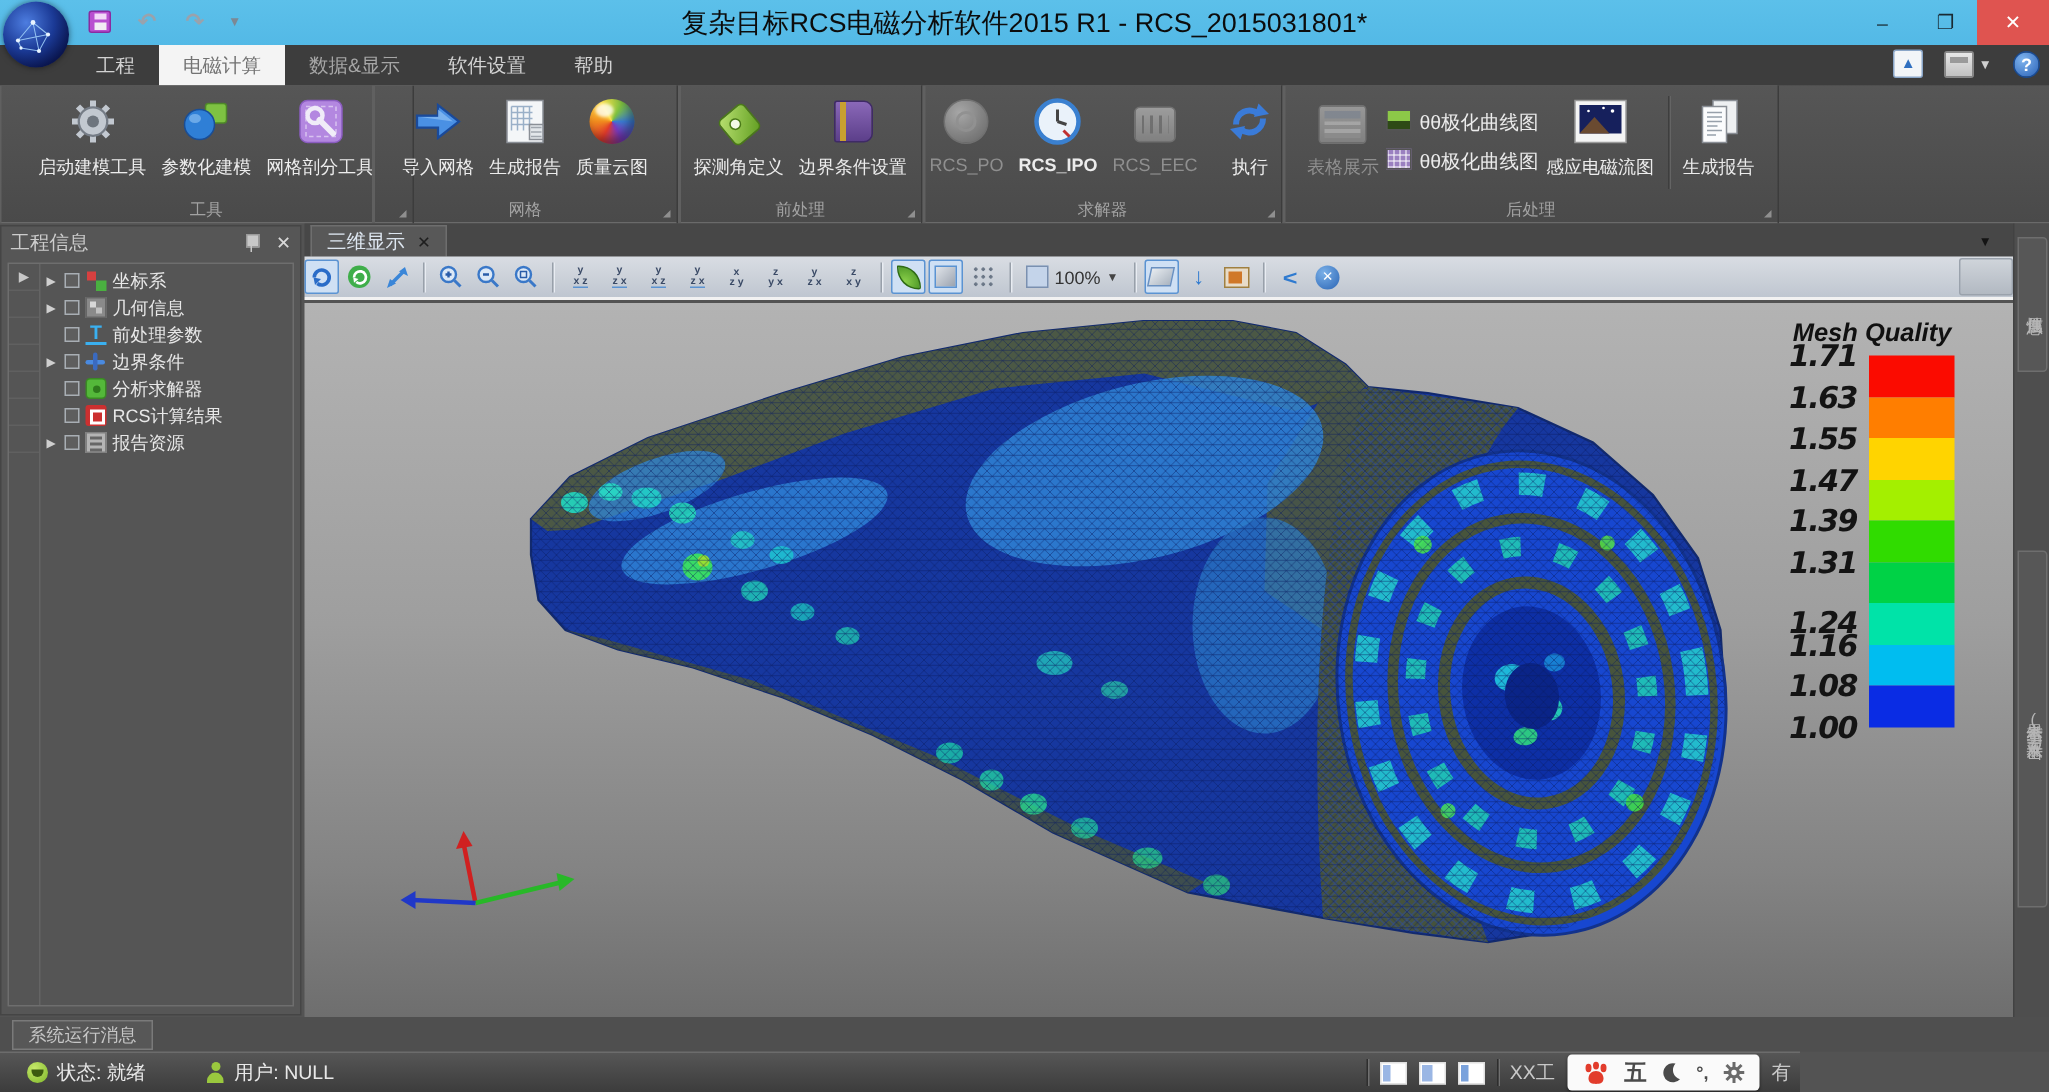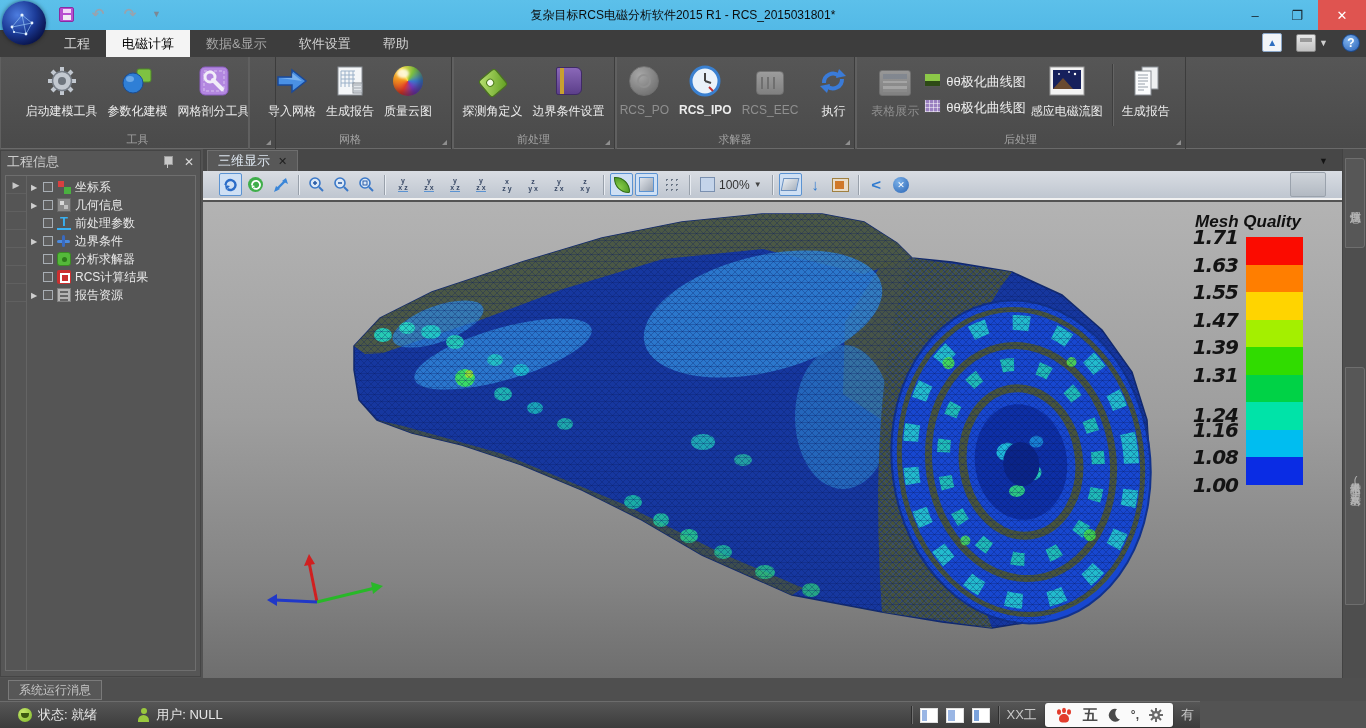--- a/index.html
+++ b/index.html
@@ -13,30 +13,30 @@
     box-shadow:0 0 4px rgba(0,0,0,.5);z-index:20;}
   .logo svg{position:absolute;left:0;top:0;}
   .qat{position:absolute;left:56px;top:4px;display:flex;align-items:center;gap:12px;}
   .qbtn{width:20px;height:20px;display:flex;align-items:center;justify-content:center;}
   .floppy{width:15px;height:15px;background:#b84fd0;border:1px solid #8a2ba0;border-radius:2px;position:relative;}
   .floppy:before{content:"";position:absolute;left:3px;top:1px;width:8px;height:4px;background:#f2d8f8;}
   .floppy:after{content:"";position:absolute;left:3px;bottom:1px;width:8px;height:5px;background:#f2ecf4;}
   .uarr{font-size:15px;color:#9aa2ac;font-weight:bold;}
   .qdrop{font-size:9px;color:#7c8894;}
   .wtitle{position:absolute;left:0;top:0;width:100%;height:30px;display:flex;align-items:center;justify-content:center;
-    font-size:12px;color:#0c0c0c;}
+    font-size:18px;color:#0c0c0c;}
   .winbtns{position:absolute;right:0;top:0;height:30px;display:flex;}
   .wb{width:42px;height:30px;display:flex;align-items:center;justify-content:center;color:#1a2a33;font-size:13px;}
   .wb.close{width:48px;background:#df5450;color:#fff;font-weight:bold;}
 
   
   .tabrow{position:absolute;left:0;top:30px;width:1366px;height:27px;background:#3d3d3d;}
   .mtabs{position:absolute;left:48px;top:0;height:27px;display:flex;}
   .mtab{padding:0 16px;height:27px;display:flex;align-items:center;font-size:13px;color:#d2d2d2;}
-  .mtab.active{background:#f4f4f4;color:#000000;}
+  .mtab.active{background:#f4f4f4;color:#737373;}
   .mtab.dim{color:#a6a6a6;}
   .trow-right{position:absolute;right:6px;top:3px;display:flex;align-items:center;gap:14px;}
   .chevbox{width:20px;height:19px;background:#f2f5f8;border:1px solid #8aa6c8;border-radius:2px;
     color:#2f6fc0;font-size:10px;display:flex;align-items:center;justify-content:center;font-weight:bold;}
   .scrmini{width:20px;height:18px;background:linear-gradient(#e8e8e8,#c0c0c0);border:1px solid #888;border-radius:2px;position:relative;}
   .scrmini:before{content:"";position:absolute;left:3px;top:3px;right:3px;height:4px;background:#9a9a9a;}
   .tinydrop{color:#cfcfcf;font-size:9px;margin-left:-9px;}
   .helpc{width:18px;height:18px;border-radius:50%;background:radial-gradient(circle at 35% 30%,#7fb4ee,#2a62b8);
     color:#fff;font-size:12px;font-weight:bold;display:flex;align-items:center;justify-content:center;border:1px solid #1a4a90;}
 
@@ -118,21 +118,21 @@
   .i-report:before{content:"";position:absolute;left:2px;top:2px;width:8px;height:2px;background:#666;box-shadow:0 4px 0 #666,0 8px 0 #666;}
 
   
   .center{position:absolute;left:203px;top:0;width:1139px;height:529px;}
   .vtabs{position:absolute;left:0;top:0;width:100%;height:22px;background:#474747;}
   .vtab{position:absolute;left:4px;top:1px;height:21px;background:#585858;border:1px solid #6e6e6e;border-bottom:none;
     display:flex;align-items:center;gap:8px;padding:0 10px;font-size:13px;color:#dde6f0;}
   .vtab .cx{color:#1e1e1e;font-weight:bold;font-size:11px;}
   .vtabdrop{position:absolute;right:14px;top:7px;color:#141414;font-size:9px;}
   .vtoolbar{position:absolute;left:0;top:22px;width:100%;height:29px;background:linear-gradient(#d9dde3,#bfc6d0);
-    border-bottom:2px solid #f2f2f2;display:flex;align-items:center;padding:0 16px;gap:2px;}
+    border-bottom:2px solid #f2f2f2;display:flex;align-items:center;padding:0 0;gap:2px;}
   .tbtn{height:23px;min-width:23px;display:flex;align-items:center;justify-content:center;border:1px solid transparent;border-radius:2px;font-size:12px;}
   .tbtn.sel{border-color:#5b93d2;background:#cfe0f4;}
   .tsep{width:1px;height:20px;background:#98a0aa;margin:0 4px;box-shadow:1px 0 0 #e8ecf2;}
   .axbtn{height:22px;width:24px;display:flex;flex-direction:column;align-items:center;justify-content:center;
     font-size:7px;line-height:7px;color:#3a4a66;font-weight:bold;}
   .axbtn u{text-decoration:none;border-bottom:1px solid #5b93d2;}
   .zoomwidget{display:flex;align-items:center;gap:4px;font-size:12px;color:#333;padding:0 4px;}
   .zw-box{width:15px;height:15px;background:#c4d4ea;border:1px solid #7a90b0;}
   .leafic{width:16px;height:16px;background:radial-gradient(circle at 30% 70%,#8ad04a,#3f8a1e);border-radius:2% 95% 10% 95%;border:1px solid #2e6a14;}
   .sqic{width:15px;height:15px;background:linear-gradient(135deg,#e0e4ea,#9aa2ae);border:1px solid #5b93d2;}

